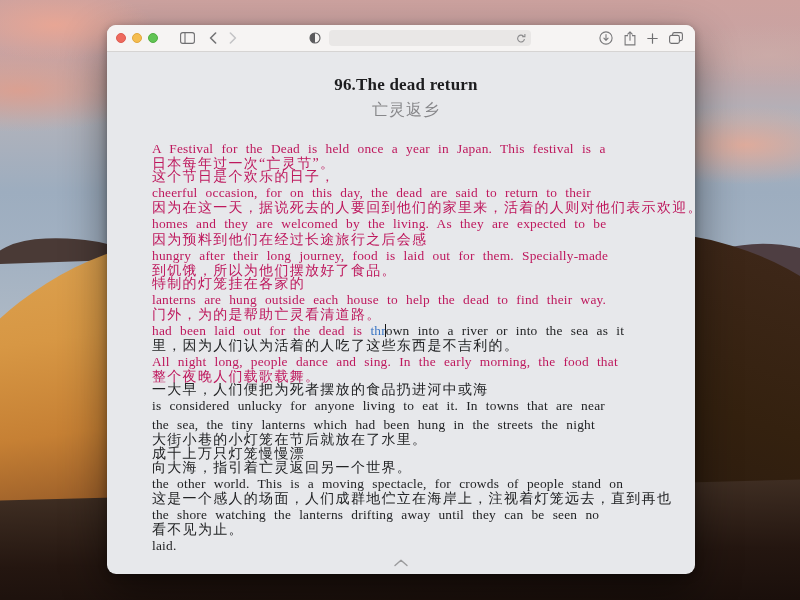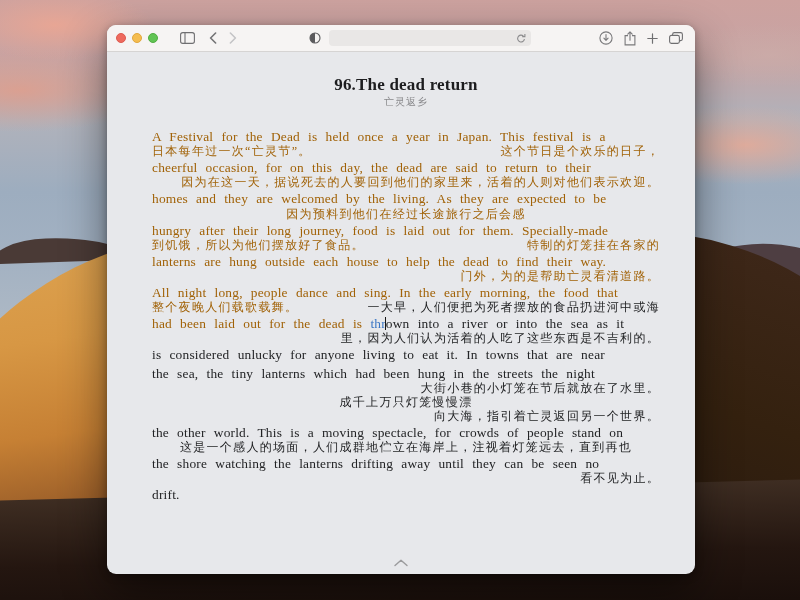--- a/index.html
+++ b/index.html
@@ -40,30 +40,30 @@
   .nav-back{margin-left:14px;}
   .nav-fwd{margin-left:12px;}
   .shield{margin-left:72px;}
   .url-field{margin-left:8px;width:202px;height:16px;border-radius:4px;background:#e9e7e6;
     display:flex;align-items:center;justify-content:flex-end;padding-right:5px;box-sizing:border-box;}
   .grp-right{margin-left:auto;display:flex;align-items:center;gap:11px;margin-right:12px;}
   
   .content{position:relative;height:521px;padding:0 35px 0 45px;box-sizing:border-box;}
   .title{margin:0;padding-top:23px;text-align:center;font-size:17px;font-weight:bold;
     color:#1d1d1f;letter-spacing:.2px;}
-  .subtitle{text-align:center;font-size:10px;color:#87878a;letter-spacing:1px;}
+  .subtitle{text-align:center;font-size:16px;color:#87878a;margin-top:5px;letter-spacing:1px;}
   .lines{margin-top:19px;}
   .pair{margin-bottom:1px;}
   .en-line{font-size:13.4px;line-height:17.2px;white-space:pre;word-spacing:4.6px;
     letter-spacing:.2px;}
-  .cn-line{display:flex;justify-content:space-between;font-size:12px;line-height:13px;
-    letter-spacing:1.3px;white-space:pre;}
+  .cn-line{display:flex;justify-content:space-between;font-size:14px;line-height:13px;
+    letter-spacing:1.3px;white-space:pre;flex-direction:column;}
   .cn-line.al-left{justify-content:flex-end;}
   .cn-line.al-right{justify-content:center;}
-  .s-done{color:#a16207;}
+  .s-done{color:#be185d;}
   .s-todo{color:#222325;}
   .s-active{color:#3b76c4;}
   .caret{display:inline-block;width:0;border-left:1.5px solid #151515;height:13px;
     vertical-align:-2px;margin:0 -0.5px;}
   .chevron-up{position:absolute;left:50%;bottom:6px;transform:translateX(-50%);
     width:16px;height:9px;display:flex;align-items:center;justify-content:center;cursor:pointer;}
   svg{display:block;}
 </style>
 </head>
 <body>
@@ -157,28 +157,28 @@
           </div>
           <div class="pair">
             <div class="en-line"><span class="s-done">hungry after their long journey, food is laid out for them. Specially-made</span></div>
             <div class="cn-line"><span class="s-done">到饥饿，所以为他们摆放好了食品。</span><span class="s-done">特制的灯笼挂在各家的</span></div>
           </div>
           <div class="pair">
             <div class="en-line"><span class="s-done">lanterns are hung outside each house to help the dead to find their way.</span></div>
             <div class="cn-line al-left"><span class="s-done">门外，为的是帮助亡灵看清道路。</span></div>
           </div>
           <div class="pair">
+            <div class="en-line"><span class="s-done">had been laid out for the dead is </span><span class="s-active">thr</span><span class="caret"></span><span class="s-todo">own into a river or into the sea as it</span></div>
+            <div class="cn-line al-left"><span class="s-todo">里，因为人们认为活着的人吃了这些东西是不吉利的。</span></div>
+          </div>
+          <div class="pair">
             <div class="en-line"><span class="s-done">All night long, people dance and sing. In the early morning, the food that</span></div>
             <div class="cn-line"><span class="s-done">整个夜晚人们载歌载舞。</span><span class="s-todo">一大早，人们便把为死者摆放的食品扔进河中或海</span></div>
           </div>
           <div class="pair">
-            <div class="en-line"><span class="s-done">had been laid out for the dead is </span><span class="s-active">thr</span><span class="caret"></span><span class="s-todo">own into a river or into the sea as it</span></div>
-            <div class="cn-line al-left"><span class="s-todo">里，因为人们认为活着的人吃了这些东西是不吉利的。</span></div>
-          </div>
-          <div class="pair">
             <div class="en-line"><span class="s-todo">is considered unlucky for anyone living to eat it. In towns that are near</span></div>
           </div>
           <div class="pair">
             <div class="en-line"><span class="s-todo">the sea, the tiny lanterns which had been hung in the streets the night</span></div>
             <div class="cn-line al-left"><span class="s-todo">大街小巷的小灯笼在节后就放在了水里。</span></div>
           </div>
           <div class="pair">
             <div class="cn-line al-right"><span class="s-todo">成千上万只灯笼慢慢漂</span></div>
           </div>
           <div class="pair">
@@ -186,21 +186,21 @@
           </div>
           <div class="pair">
             <div class="en-line"><span class="s-todo">the other world. This is a moving spectacle, for crowds of people stand on</span></div>
             <div class="cn-line al-right"><span class="s-todo">这是一个感人的场面，人们成群地伫立在海岸上，注视着灯笼远去，直到再也</span></div>
           </div>
           <div class="pair">
             <div class="en-line"><span class="s-todo">the shore watching the lanterns drifting away until they can be seen no</span></div>
             <div class="cn-line al-left"><span class="s-todo">看不见为止。</span></div>
           </div>
           <div class="pair">
-            <div class="en-line"><span class="s-todo">drift.</span></div>
+            <div class="en-line"><span class="s-todo">laid.</span></div>
           </div>
         </div>
       <div class="chevron-up">
         <svg width="14" height="8" viewBox="0 0 14 8">
           <path d="M1 6.6 L7 1.2 L13 6.6" fill="none" stroke="#9b9b9d" stroke-width="1.4" stroke-linecap="round" stroke-linejoin="round"></path>
         </svg>
       </div>
     </div>
   </div>
 </div>

